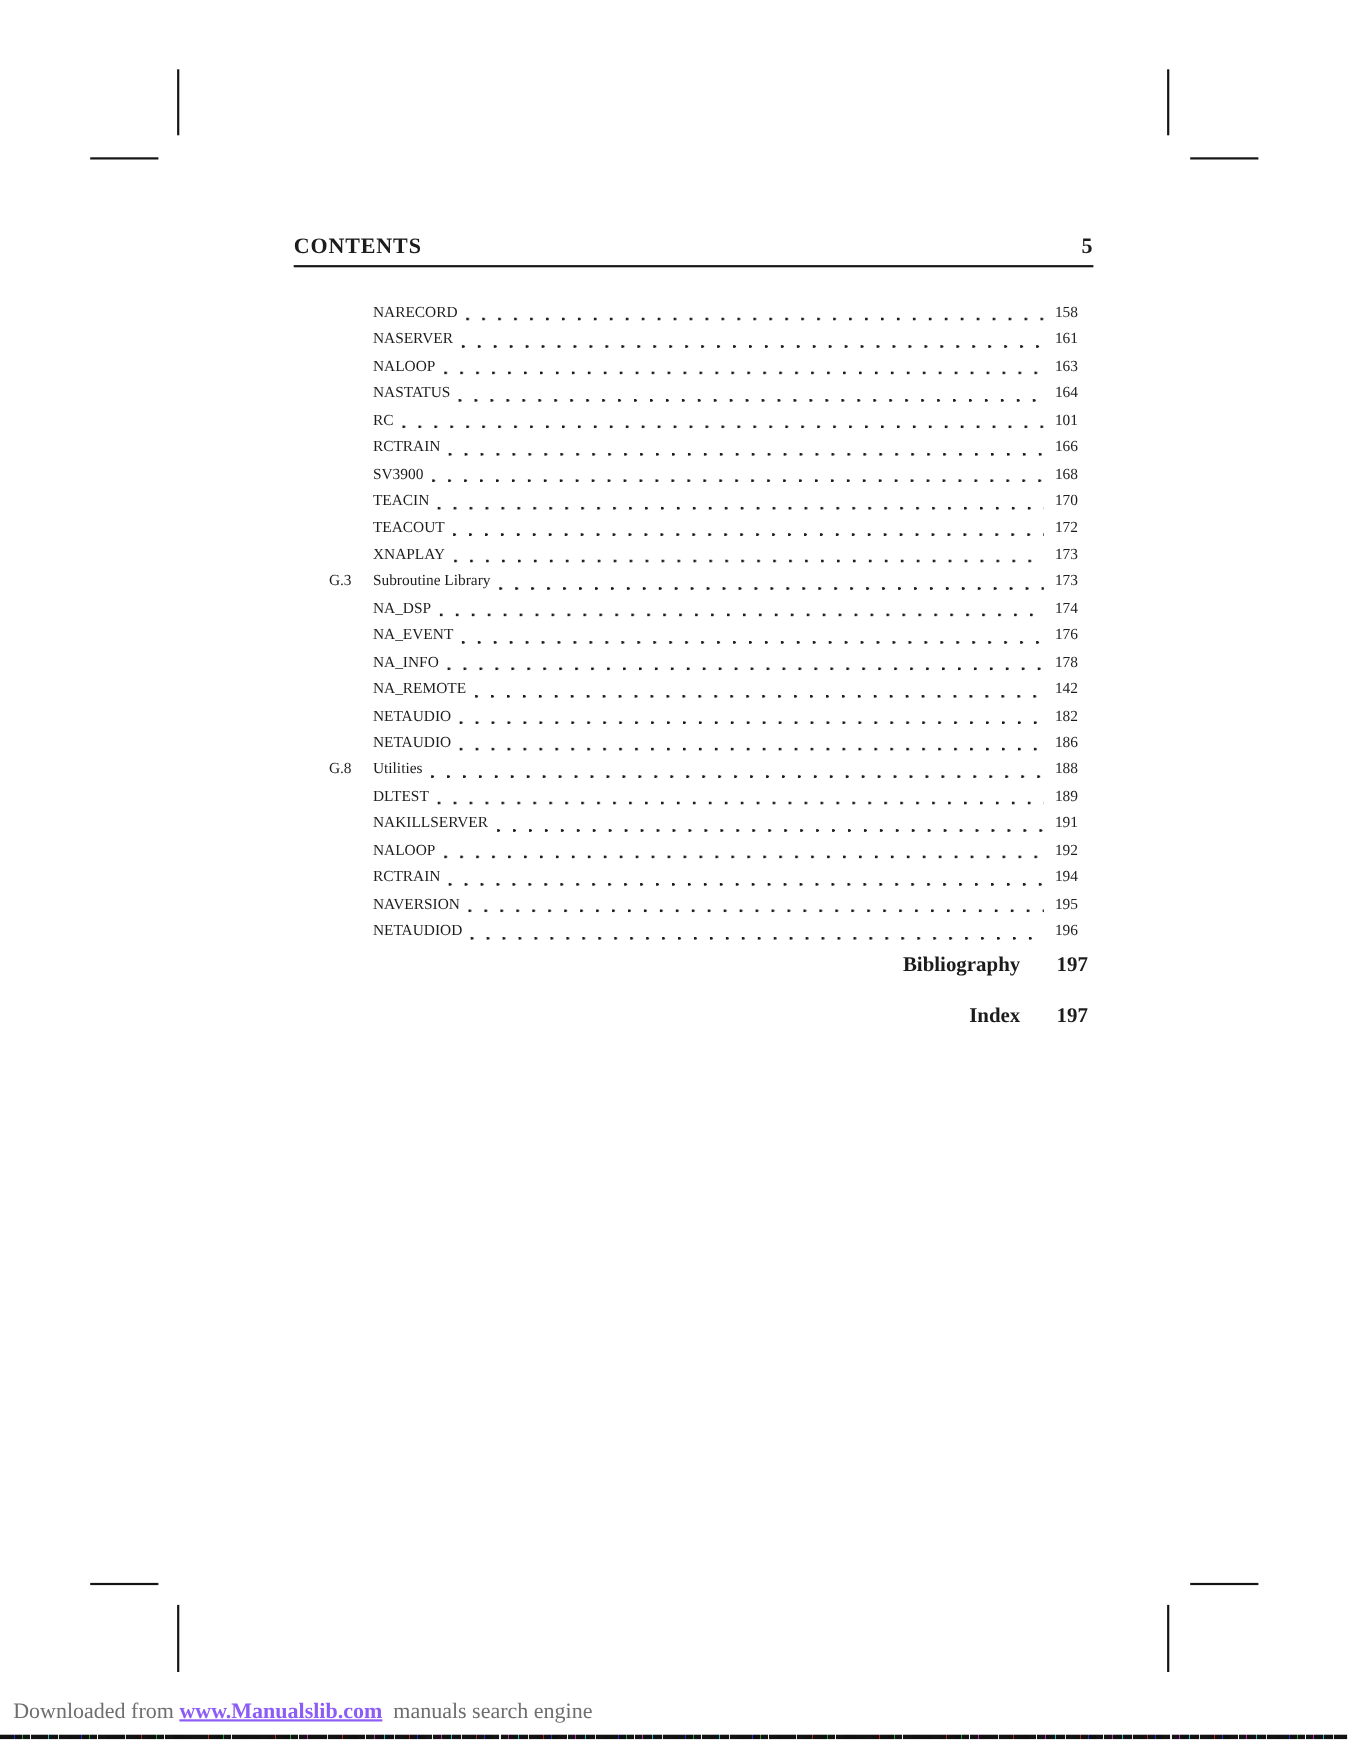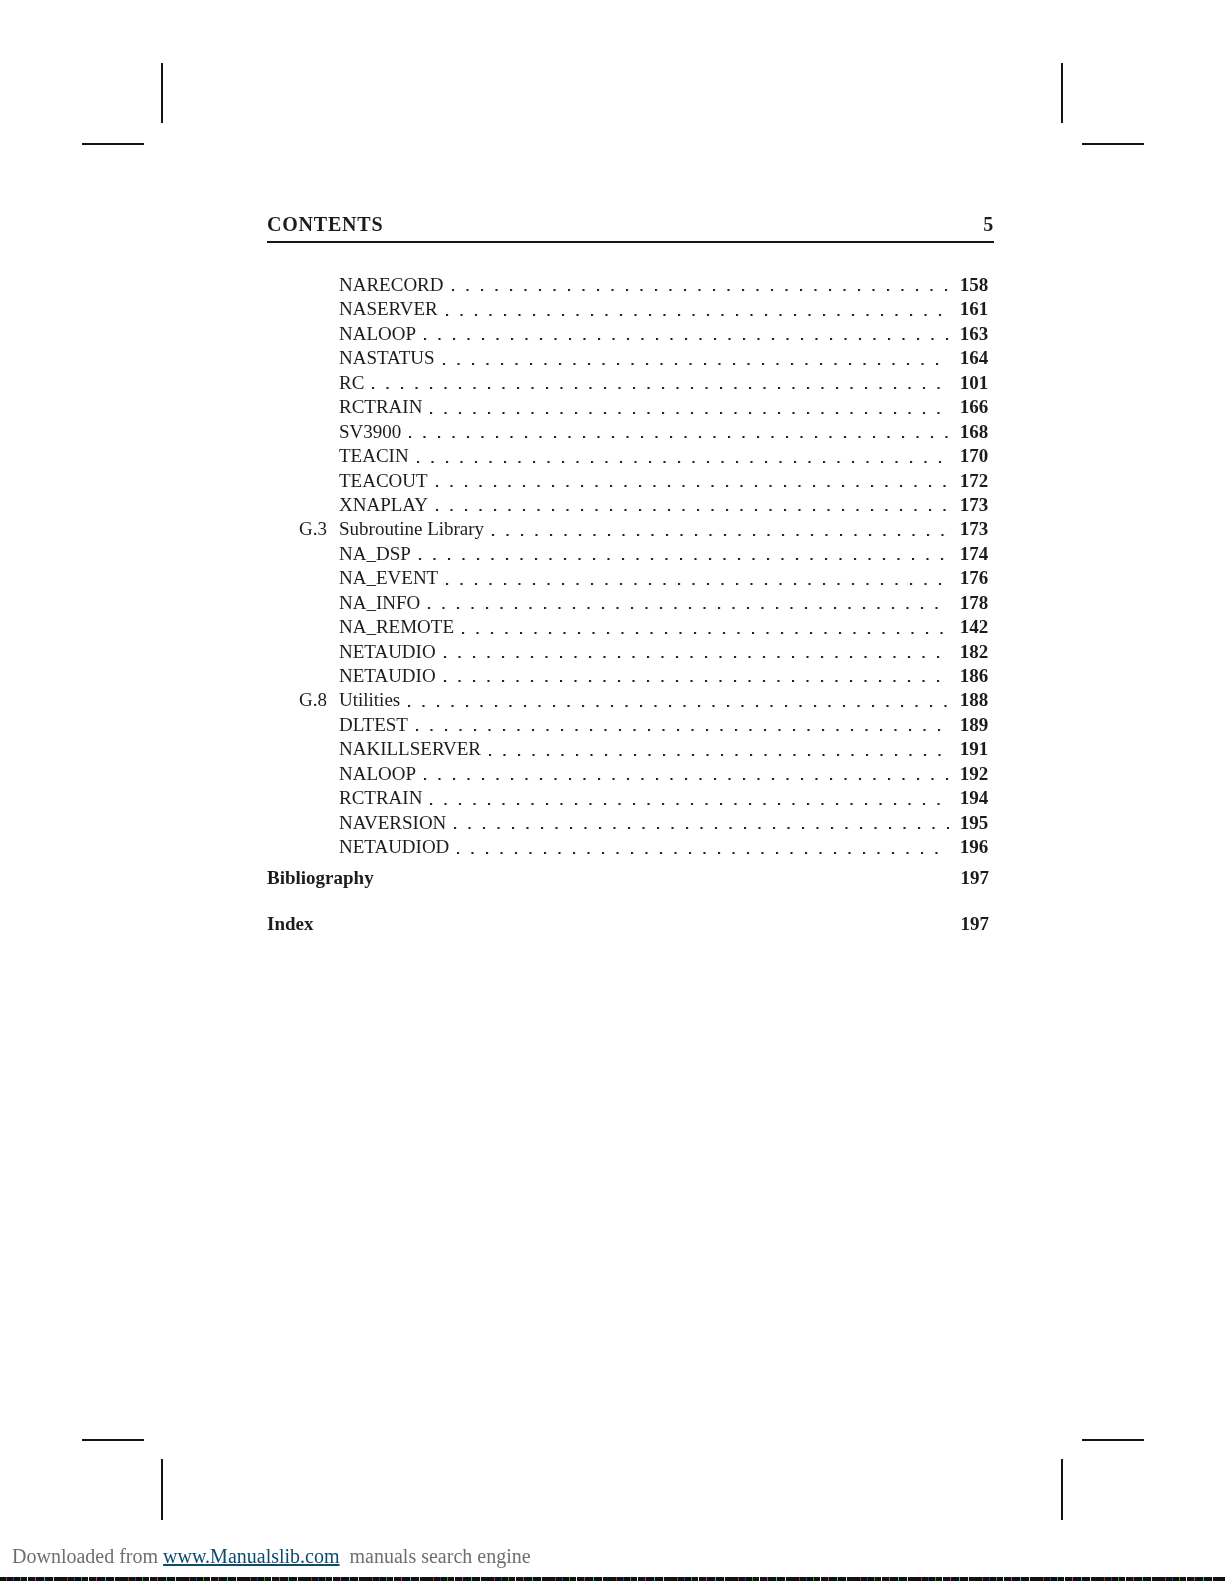--- a/index.html
+++ b/index.html
@@ -34,63 +34,64 @@
     display: flex; justify-content: space-between; align-items: baseline;
     font-weight: bold; font-size: 20px; letter-spacing: 0.8px;
     padding-bottom: 5px;
     border-bottom: 2px solid #171717;
   }
 
   
   .toc {
     position: absolute;
     left: 267px; top: 273px; width: 722px;
-    font-size: 19px;
+    font-size: 14px;
   }
   .toc-row {
     display: flex; align-items: baseline;
     height: 24.45px; line-height: 24.45px;
     white-space: pre;
   }
   .cell-num  { flex: none; width: 72px; padding-left: 32px; }
   .cell-title{ flex: none; }
   .leader {
     flex: 1 1 auto;
     align-self: flex-end;
     height: 4px;
     margin: 0 10px 5px 7px;
     background-image: radial-gradient(circle at 2px 2px, #1c1c1c 1.3px, rgba(0,0,0,0) 1.5px);
     background-size: 14.5px 4px;
     background-repeat: repeat-x;
   }
-  .cell-page { flex: none; min-width: 30px; text-align: center; font-weight: bold; }
+  .cell-page { flex: none; min-width: 30px; text-align: left; }
 
   
   .backmatter {
     position: absolute;
     left: 267px; top: 866px; width: 722px;
     font-size: 19px; font-weight: bold;
   }
   .bm-row {
-    display: flex; justify-content: space-between; align-items: baseline;
+    display: flex; justify-content: flex-end; align-items: baseline;
     height: 24px; line-height: 24px;
     margin-bottom: 22px;
+    gap: 33px;
   }
 
   
   .watermark {
     position: absolute;
     left: 12px; top: 1545px;
     font-size: 20px;
     color: #6e6e6e;
     white-space: pre;
   }
   .watermark a, .watermark .link {
-    color: #0c4a6e;
-    font-weight: normal;
+    color: #8b5cf6;
+    font-weight: bold;
     text-decoration: underline;
     cursor: pointer;
   }
 
   
   .noise-strip {
     position: absolute;
     left: 0; top: 1577px; width: 1225px; height: 4px;
     background: repeating-linear-gradient(90deg,
       #101010 0px,   #101010 6px,

